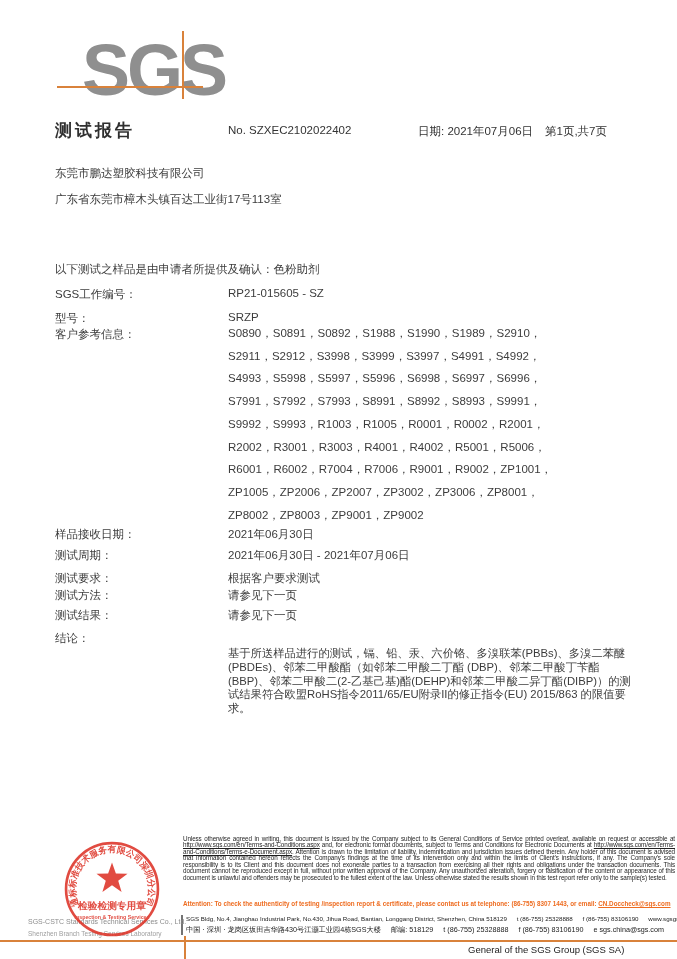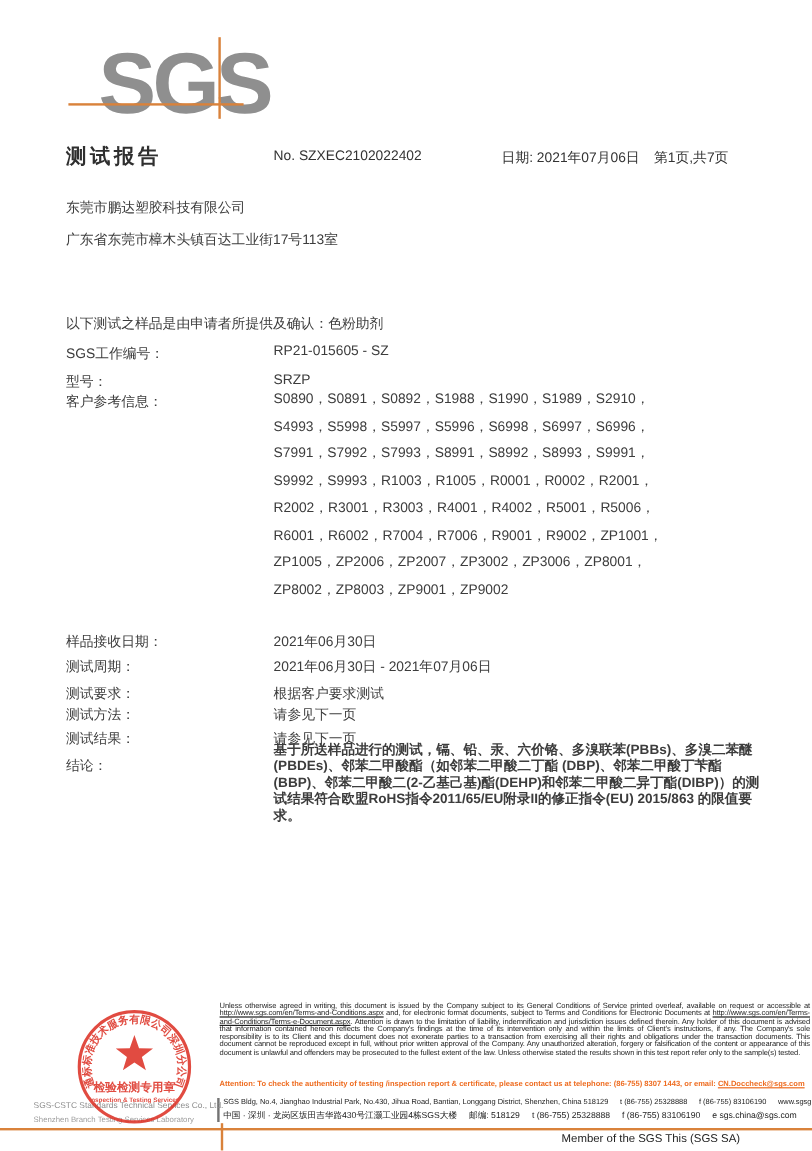--- a/index.html
+++ b/index.html
@@ -67,20 +67,21 @@
 
   <div class="abs btxt lblcol" style="top:287px;">SGS工作编号：</div>
   <div class="abs btxt valcol" style="top:287px;">RP21-015605 - SZ</div>
 
   <div class="abs btxt lblcol" style="top:311px;">型号：</div>
   <div class="abs btxt valcol" style="top:311px;">SRZP</div>
 
   <div class="abs btxt lblcol" style="top:327px;">客户参考信息：</div>
   <div class="abs reflines">
     <div>S0890，S0891，S0892，S1988，S1990，S1989，S2910，</div>
+    <div>S2911，S2912，S3998，S3999，S3997，S4991，S4992，</div>
     <div>S4993，S5998，S5997，S5996，S6998，S6997，S6996，</div>
     <div>S7991，S7992，S7993，S8991，S8992，S8993，S9991，</div>
     <div>S9992，S9993，R1003，R1005，R0001，R0002，R2001，</div>
     <div>R2002，R3001，R3003，R4001，R4002，R5001，R5006，</div>
     <div>R6001，R6002，R7004，R7006，R9001，R9002，ZP1001，</div>
     <div>ZP1005，ZP2006，ZP2007，ZP3002，ZP3006，ZP8001，</div>
     <div>ZP8002，ZP8003，ZP9001，ZP9002</div>
   </div>
 
   <div class="abs btxt lblcol" style="top:527px;">样品接收日期：</div>
@@ -92,21 +93,21 @@
   <div class="abs btxt lblcol" style="top:571px;">测试要求：</div>
   <div class="abs btxt valcol" style="top:571px;">根据客户要求测试</div>
 
   <div class="abs btxt lblcol" style="top:588px;">测试方法：</div>
   <div class="abs btxt valcol" style="top:588px;">请参见下一页</div>
 
   <div class="abs btxt lblcol" style="top:608px;">测试结果：</div>
   <div class="abs btxt valcol" style="top:608px;">请参见下一页</div>
 
   <div class="abs btxt lblcol" style="top:631px;">结论：</div>
-  <div class="abs btxt valcol para" style="top:619px;font-weight:bold;">基于所送样品进行的测试，镉、铅、汞、六价铬、多溴联苯(PBBs)、多溴二苯醚(PBDEs)、邻苯二甲酸酯（如邻苯二甲酸二丁酯 (DBP)、邻苯二甲酸丁苄酯(BBP)、邻苯二甲酸二(2-乙基己基)酯(DEHP)和邻苯二甲酸二异丁酯(DIBP)）的测试结果符合欧盟RoHS指令2011/65/EU附录II的修正指令(EU) 2015/863 的限值要求。</div>
+  <div class="abs btxt valcol para" style="top:647px;">基于所送样品进行的测试，镉、铅、汞、六价铬、多溴联苯(PBBs)、多溴二苯醚(PBDEs)、邻苯二甲酸酯（如邻苯二甲酸二丁酯 (DBP)、邻苯二甲酸丁苄酯(BBP)、邻苯二甲酸二(2-乙基己基)酯(DEHP)和邻苯二甲酸二异丁酯(DIBP)）的测试结果符合欧盟RoHS指令2011/65/EU附录II的修正指令(EU) 2015/863 的限值要求。</div>
 
   <div class="abs fineprint"><span>Unless otherwise agreed in writing, this document is issued by the Company subject to its General Conditions of Service printed overleaf, available on request or accessible at </span><span class="u">http://www.sgs.com/en/Terms-and-Conditions.aspx</span><span> and, for electronic format documents, subject to Terms and Conditions for Electronic Documents at </span><span class="u">http://www.sgs.com/en/Terms-and-Conditions/Terms-e-Document.aspx</span><span>. Attention is drawn to the limitation of liability, indemnification and jurisdiction issues defined therein. Any holder of this document is advised that information contained hereon reflects the Company's findings at the time of its intervention only and within the limits of Client's instructions, if any. The Company's sole responsibility is to its Client and this document does not exonerate parties to a transaction from exercising all their rights and obligations under the transaction documents. This document cannot be reproduced except in full, without prior written approval of the Company. Any unauthorized alteration, forgery or falsification of the content or appearance of this document is unlawful and offenders may be prosecuted to the fullest extent of the law. Unless otherwise stated the results shown in this test report refer only to the sample(s) tested.</span></div>
 
   <div class="abs attention"><span>Attention: To check the authenticity of testing /inspection report &amp; certificate, please contact us at telephone: (86-755) 8307 1443, or email: </span><span class="u">CN.Doccheck@sgs.com</span></div>
 
   <div class="abs addr-block">
     <div class="addr-en">
       <span>SGS Bldg, No.4, Jianghao Industrial Park, No.430, Jihua Road, Bantian, Longgang District, Shenzhen, China 518129</span>
       <span class="addr-sep">t (86-755) 25328888</span>
       <span class="addr-sep">f (86-755) 83106190</span>
@@ -132,15 +133,15 @@
     <text font-size="8.6" fill="#dd3327" font-weight="bold">
       <textPath href="#ringArc" startOffset="50%" text-anchor="middle">通标标准技术服务有限公司深圳分公司</textPath>
     </text>
     <polygon fill="#dd3327" points="48,22 51.8,32.8 63.2,33.1 54.1,40 57.4,50.9 48,44.4 38.6,50.9 41.9,40 32.8,33.1 44.2,32.8"></polygon>
     <text x="48" y="68" text-anchor="middle" font-size="9.5" font-weight="bold" fill="#dd3327">检验检测专用章</text>
     <text x="48" y="77" text-anchor="middle" font-size="5.2" font-weight="bold" fill="#dd3327">Inspection &amp; Testing Services</text>
   </svg>
 
   <div class="abs footer-hline"></div>
   <div class="abs footer-vline"></div>
-  <div class="abs member">Member of the SGS This (SGS SA)</div>
+  <div class="abs member">General of the SGS Group (SGS SA)</div>
 
 </div>
 
 </body></html>

